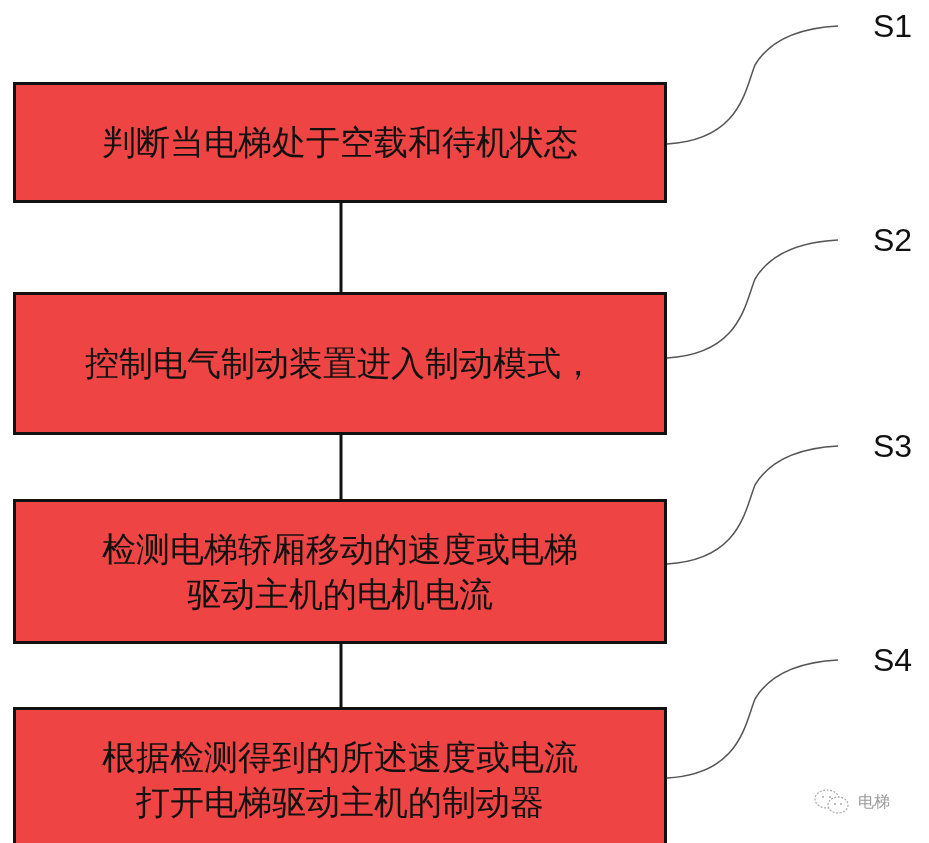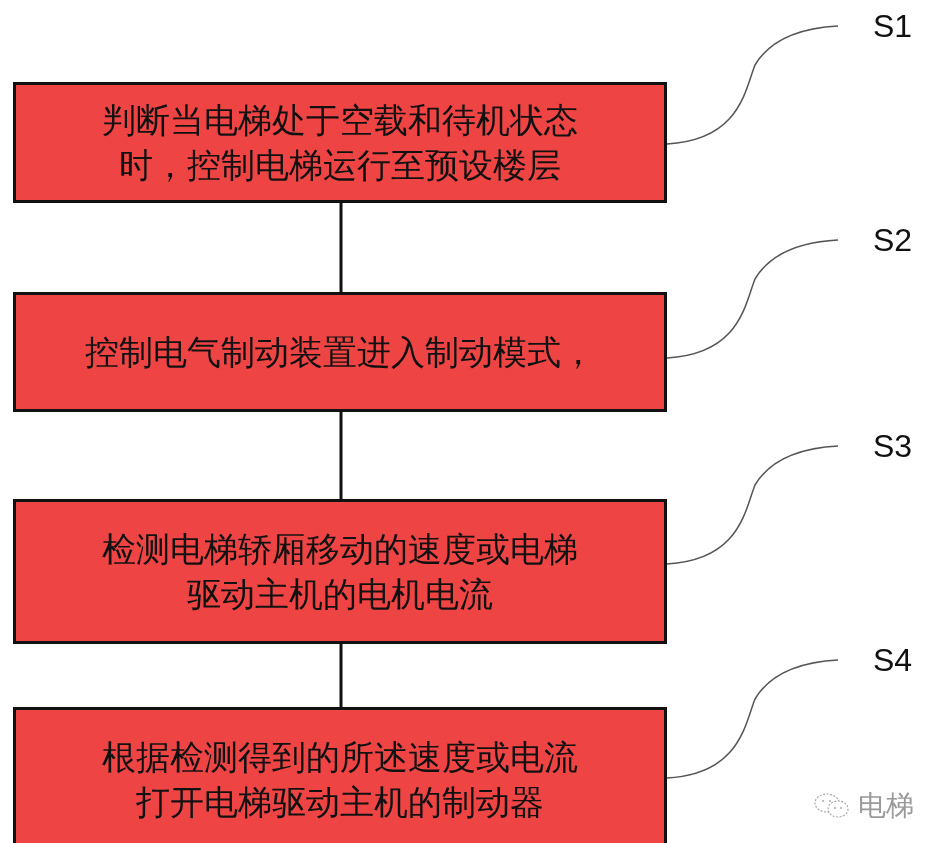--- a/index.html
+++ b/index.html
@@ -7,44 +7,43 @@
            font-family: "DejaVu Sans", "Liberation Sans", sans-serif; }
     .box { position: absolute; left: 13px; width: 654px; box-sizing: border-box;
            border: 3px solid #111; background: #ef4444;
            display: flex; align-items: center; justify-content: center; }
     .box-text { text-align: center; font-size: 34px; line-height: 45px; color: #111;
                 letter-spacing: 0px; }
     .step-label { position: absolute; left: 873px; font-size: 32px; color: #111;
                   font-family: "Liberation Sans", "DejaVu Sans", sans-serif; }
     svg.lines { position: absolute; left: 0; top: 0; }
     .watermark { position: absolute; left: 812px; top: 787px; display: flex; align-items: center; gap: 6px; }
-    .wm-text { font-size: 28px; color: #9a9a9a; }
+    .wm-text { font-size: 16px; color: #9a9a9a; }
   </style>
 </head>
 <body>
 
 <svg class="lines" width="929" height="843">
 
   <line x1="341" y1="203" x2="341" y2="293" stroke="#111" stroke-width="3"></line>
   <line x1="341" y1="412" x2="341" y2="500" stroke="#111" stroke-width="3"></line>
   <line x1="341" y1="620" x2="341" y2="708" stroke="#111" stroke-width="3"></line>
 
   <path d="M667,144 C740,140 745,90 755,65 C770,40 800,28 838,26" fill="none" stroke="#555" stroke-width="1.5"></path>
   <path d="M667,358 C740,354 745,304 755,279 C770,254 800,242 838,240" fill="none" stroke="#555" stroke-width="1.5"></path>
   <path d="M667,564 C740,560 745,510 755,485 C770,460 800,448 838,446" fill="none" stroke="#555" stroke-width="1.5"></path>
   <path d="M667,778 C740,774 745,724 755,699 C770,674 800,662 838,660" fill="none" stroke="#555" stroke-width="1.5"></path>
 </svg>
 
 <div class="box" style="top:82px;height:121px;">
   <div class="box-text">
     <div>判断当电梯处于空载和待机状态</div>
-    <div>时，控制电梯运行至预设楼层</div>
   </div>
 </div>
-<div class="box" style="top:292px;height:120px;">
+<div class="box" style="top:292px;height:143px;">
   <div class="box-text">
     <div>控制电气制动装置进入制动模式，</div>
   </div>
 </div>
 <div class="box" style="top:499px;height:145px;">
   <div class="box-text">
     <div>检测电梯轿厢移动的速度或电梯</div>
     <div>驱动主机的电机电流</div>
   </div>
 </div>

